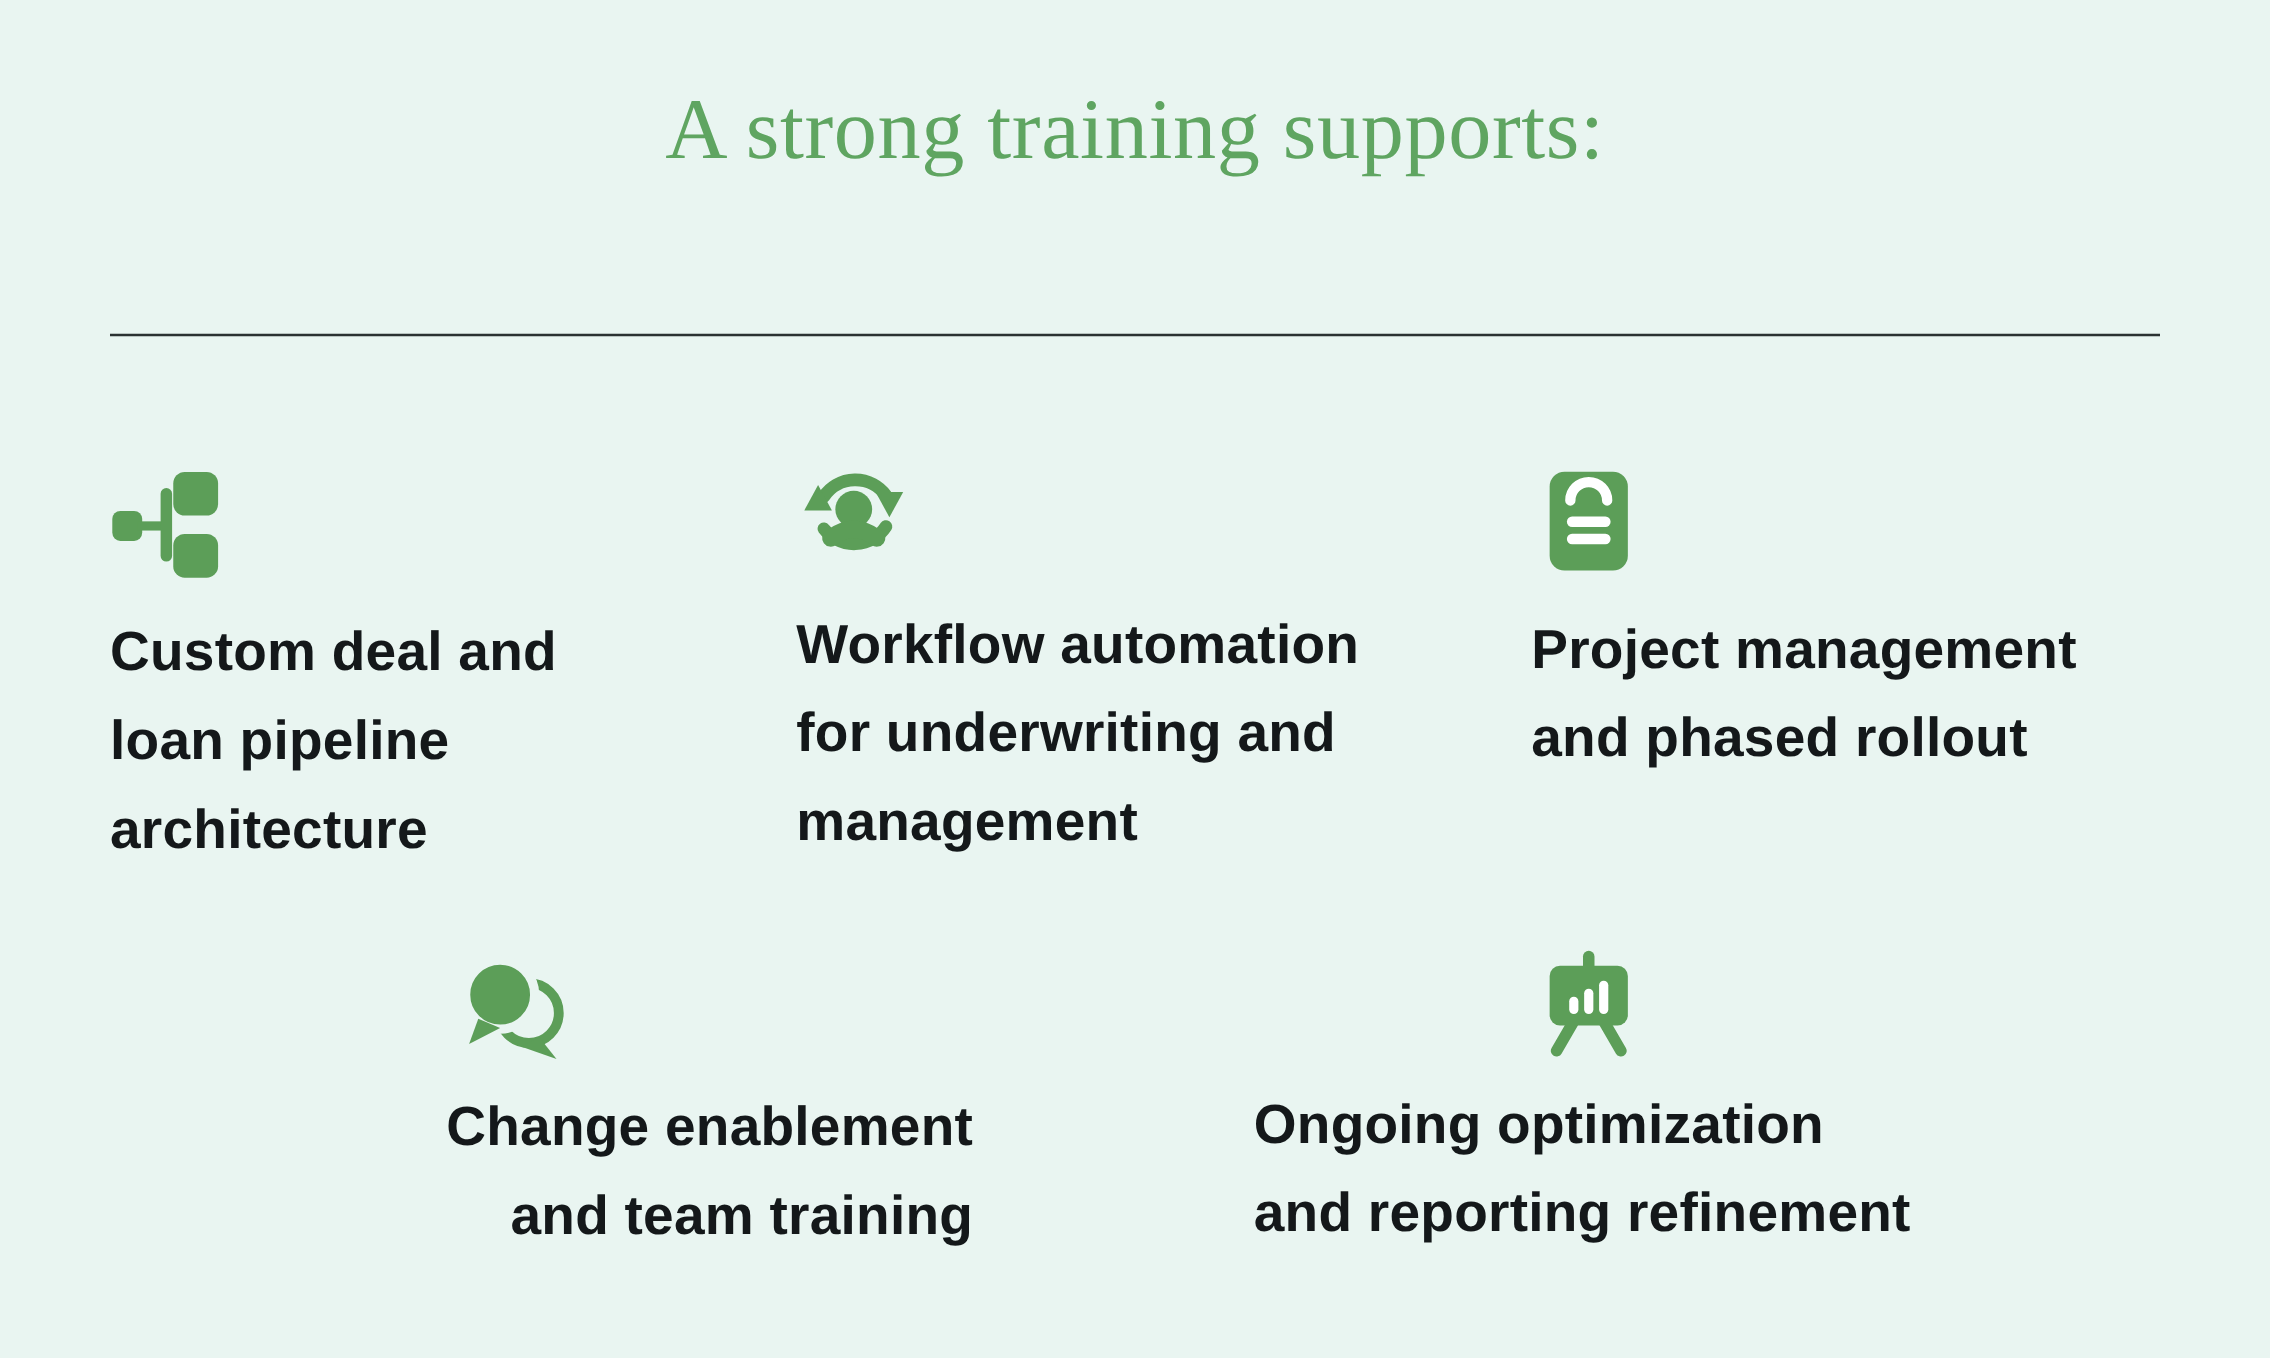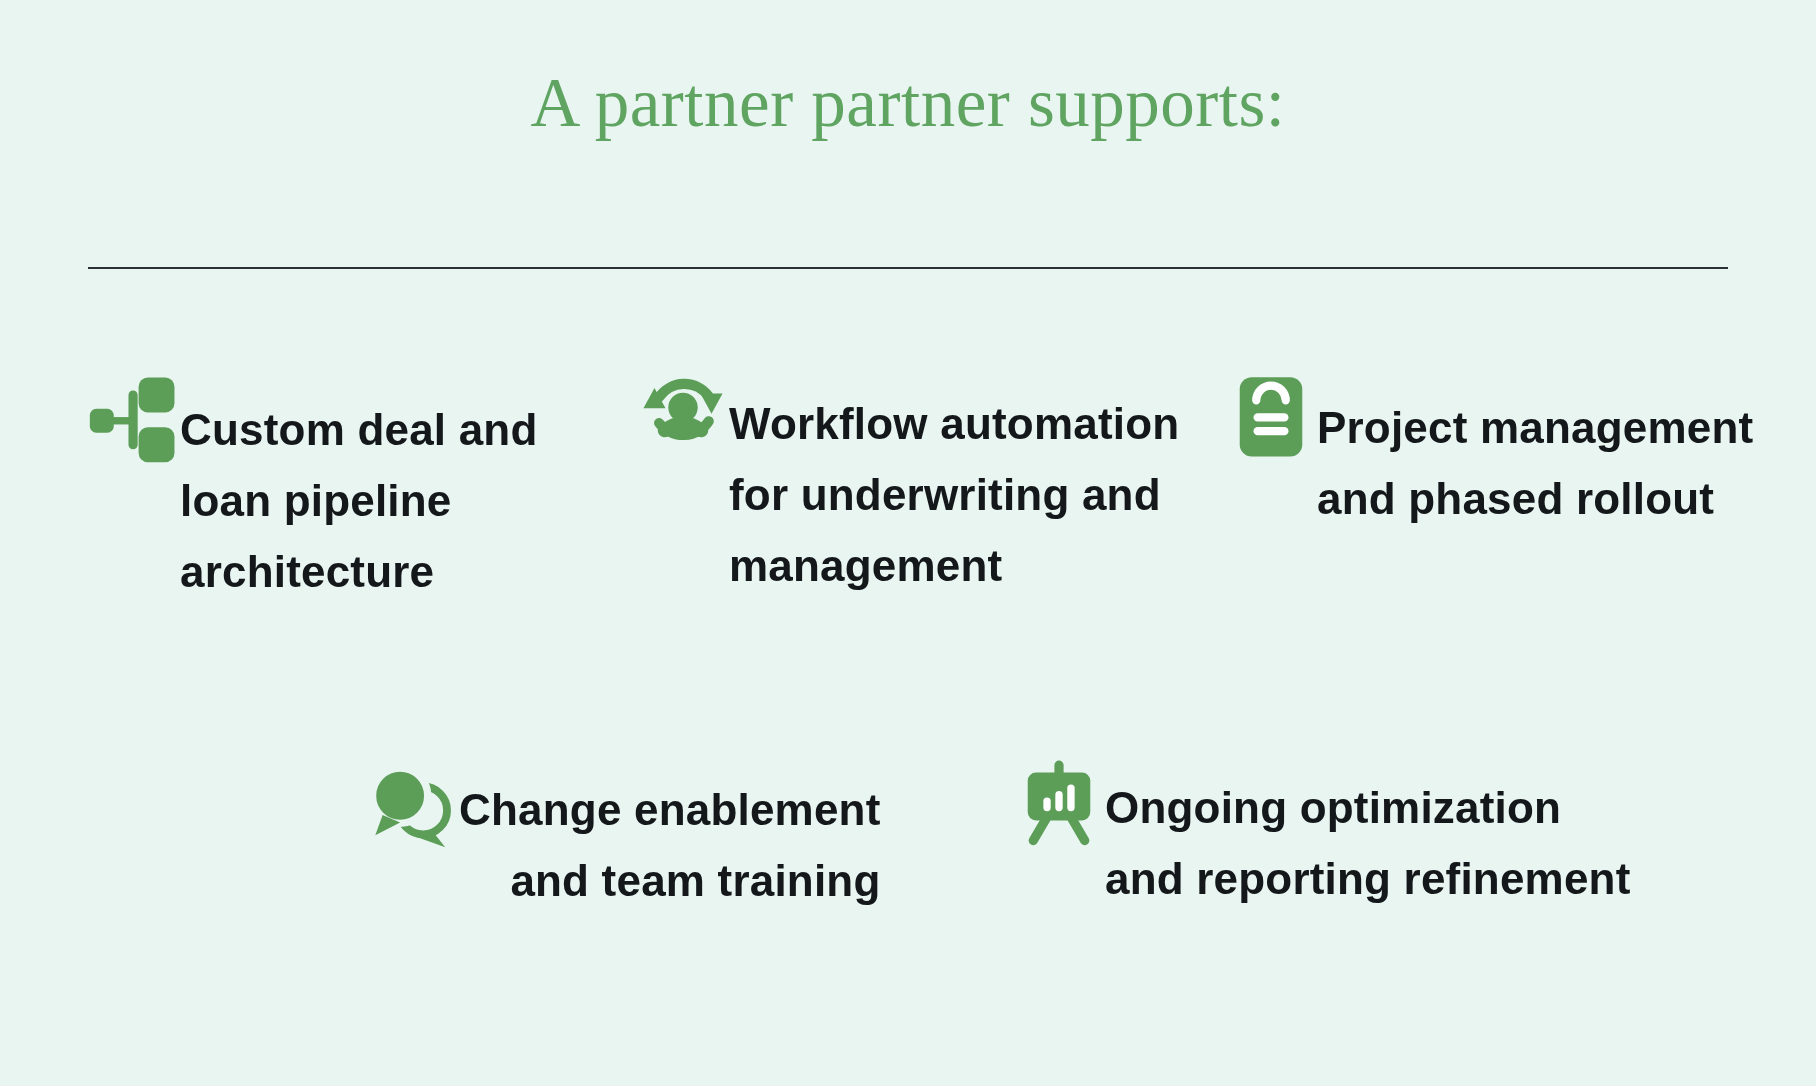--- a/index.html
+++ b/index.html
@@ -35,21 +35,21 @@
     position: absolute;
     top: 267px;
     left: 88px;
     width: 1640px;
     height: 0;
     border-top: 2px solid var(--divider);
   }
   .item {
     position: absolute;
     display: flex;
-    flex-direction: row;
+    flex-direction: column;
     align-items: flex-start;
   }
   .icon {
     width: 92px;
     height: 92px;
     color: var(--green-icon);
     flex: 0 0 auto;
   }
   .icon svg { width: 100%; height: 100%; display: block; }
   .item-label {
@@ -60,30 +60,30 @@
     color: var(--ink);
     letter-spacing: 0.2px;
     white-space: pre-line;
   }
   
   .item-1 { left: 88px;   top: 372px; }
   .item-2 { left: 637px;  top: 366px; }
   .item-3 { left: 1225px; top: 370px; justify-content: space-between; }
   
   .item-4 { left: 357px;  top: 758px; text-align: right; }
-  .item-5 { left: 1003px; top: 756px; }
+  .item-5 { left: 1003px; top: 756px; align-items: center; }
   .item-4 .icon, .item-5 .icon { margin-left: 10px; }
   .item-4 .item-label, .item-5 .item-label { margin-top: 16px; }
 </style>
 </head>
 <body>
 
 <div class="canvas">
 
-  <div class="title">A partner partner supports:</div>
+  <div class="title">A strong training supports:</div>
 
   <div class="divider"></div>
 
   <div class="item item-1">
     <span class="icon">
       <svg viewBox="0 0 100 100" fill="currentColor" aria-hidden="true">
         <rect x="2" y="40" width="26" height="26" rx="7"></rect>
         <rect x="24" y="49" width="26" height="8"></rect>
         <rect x="44" y="20" width="10" height="64" rx="5"></rect>
         <rect x="55" y="6" width="39" height="38" rx="10"></rect>

